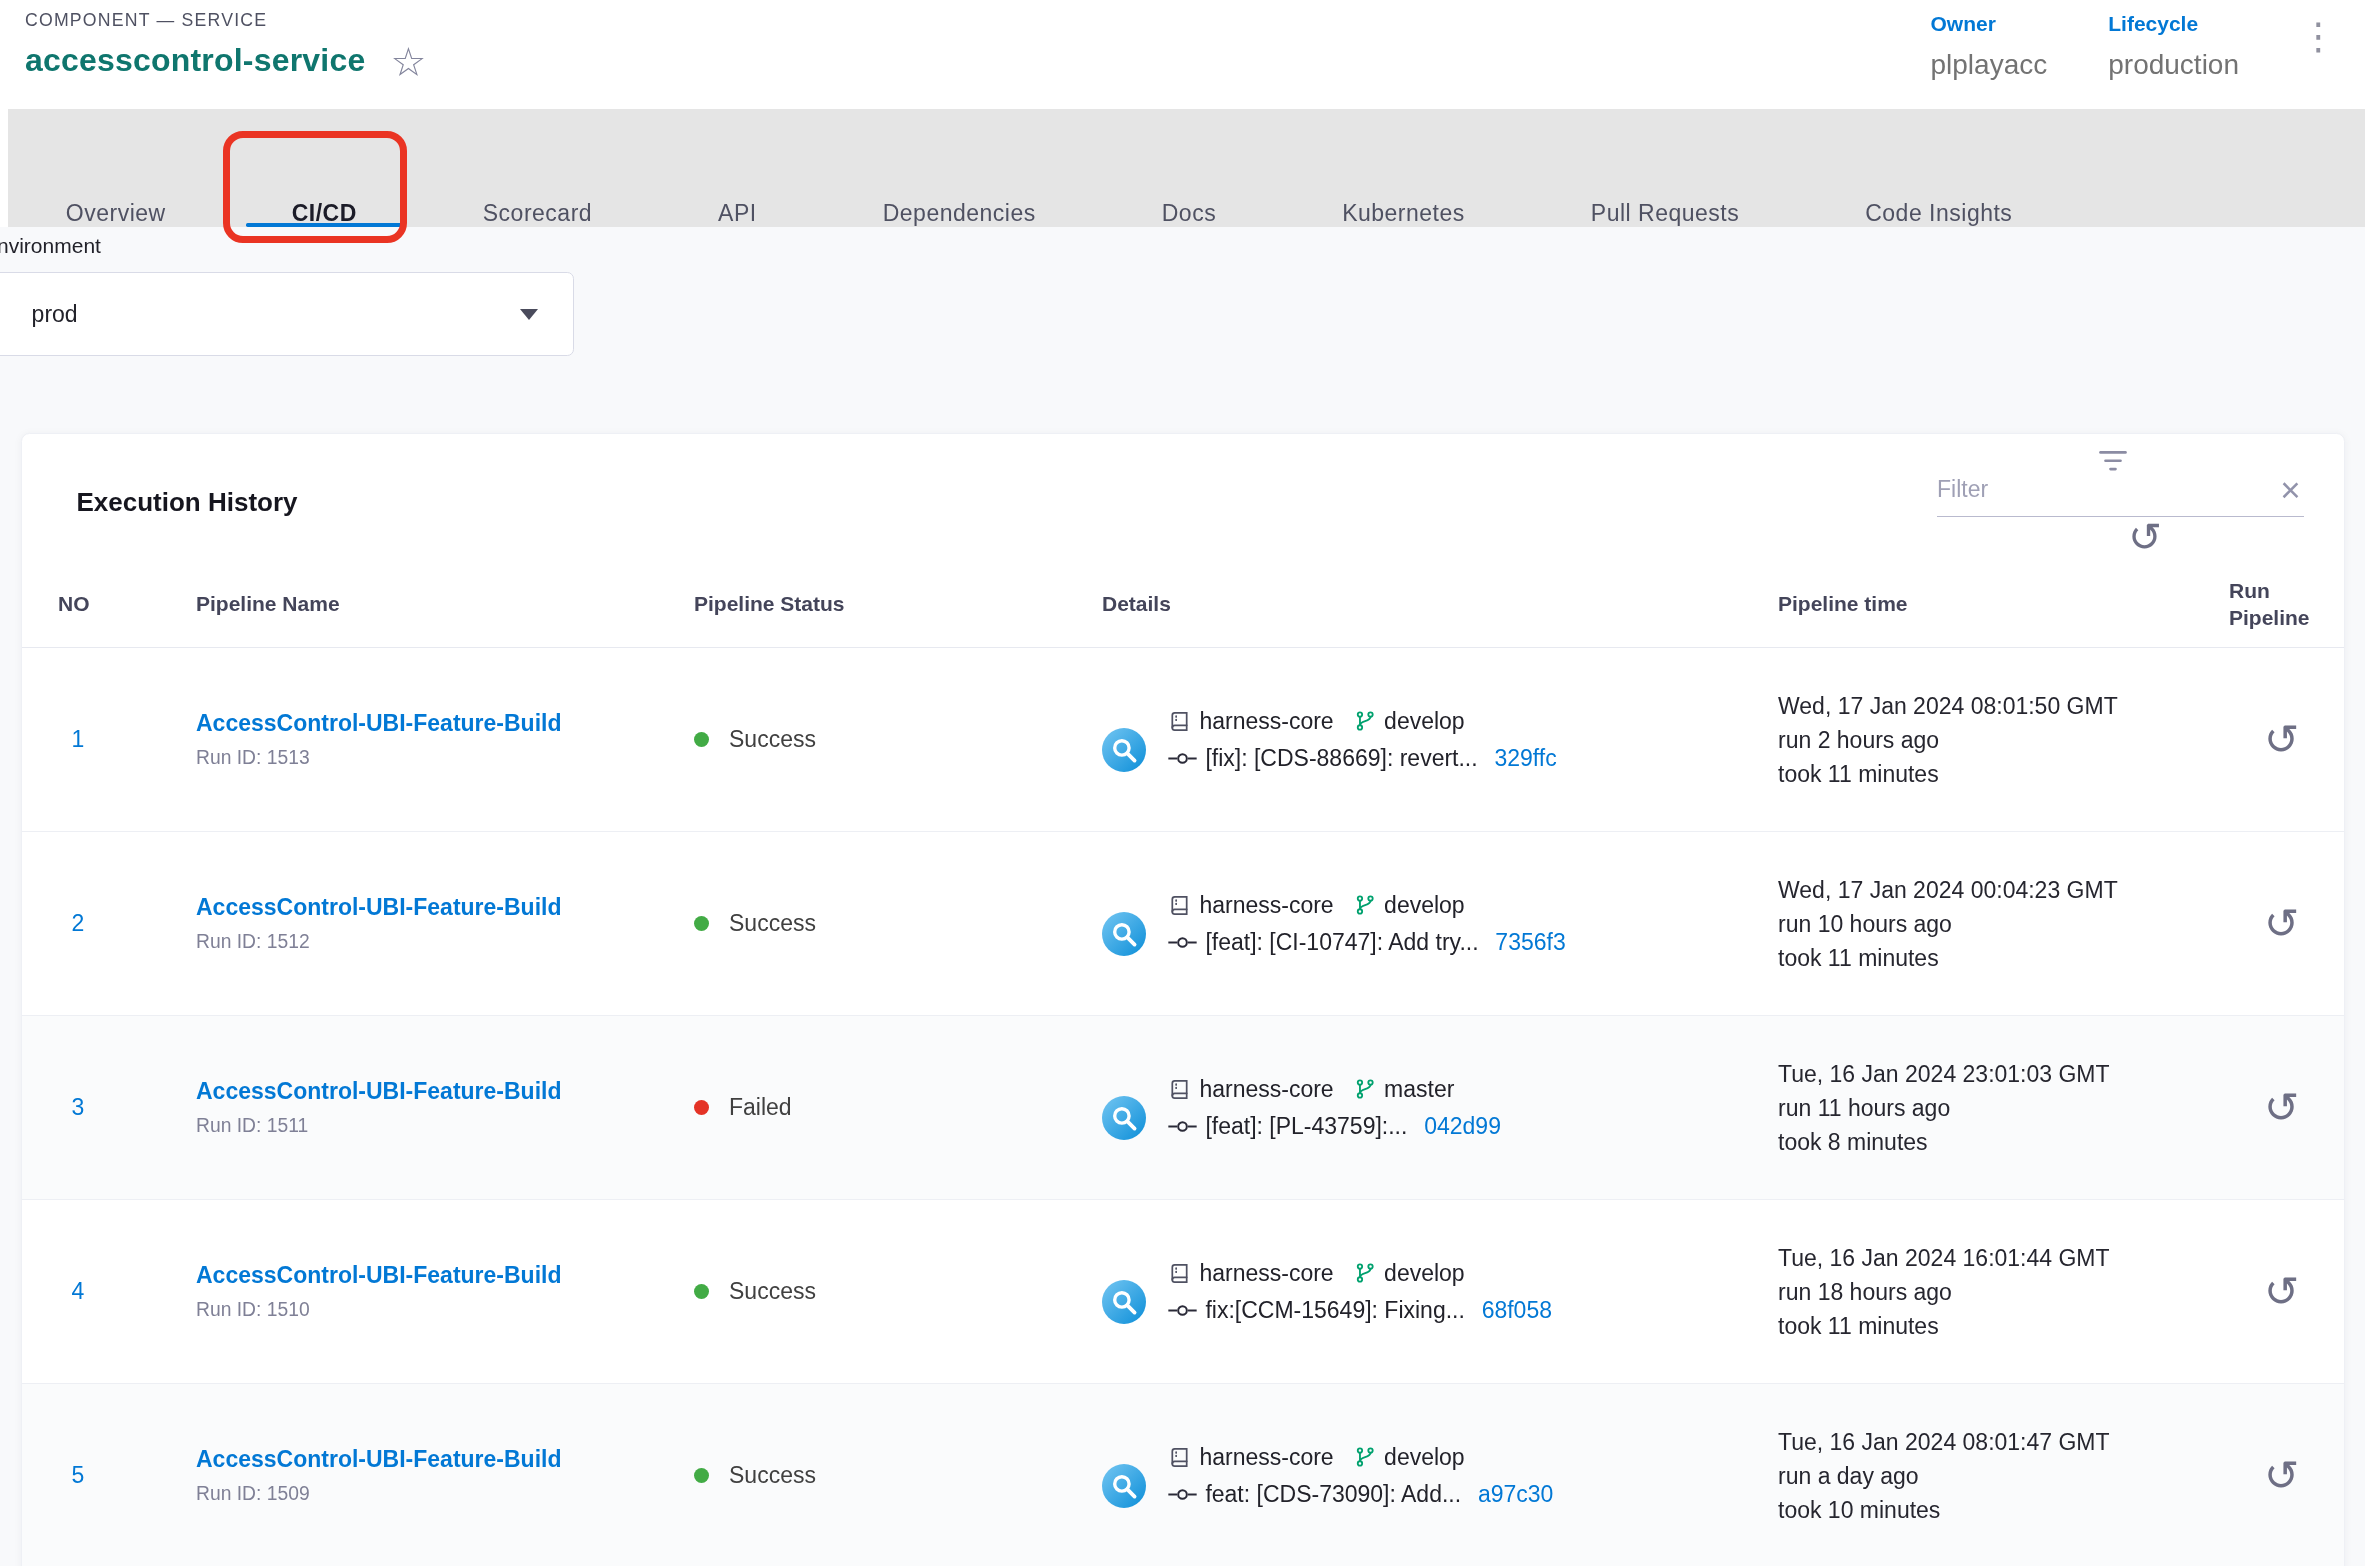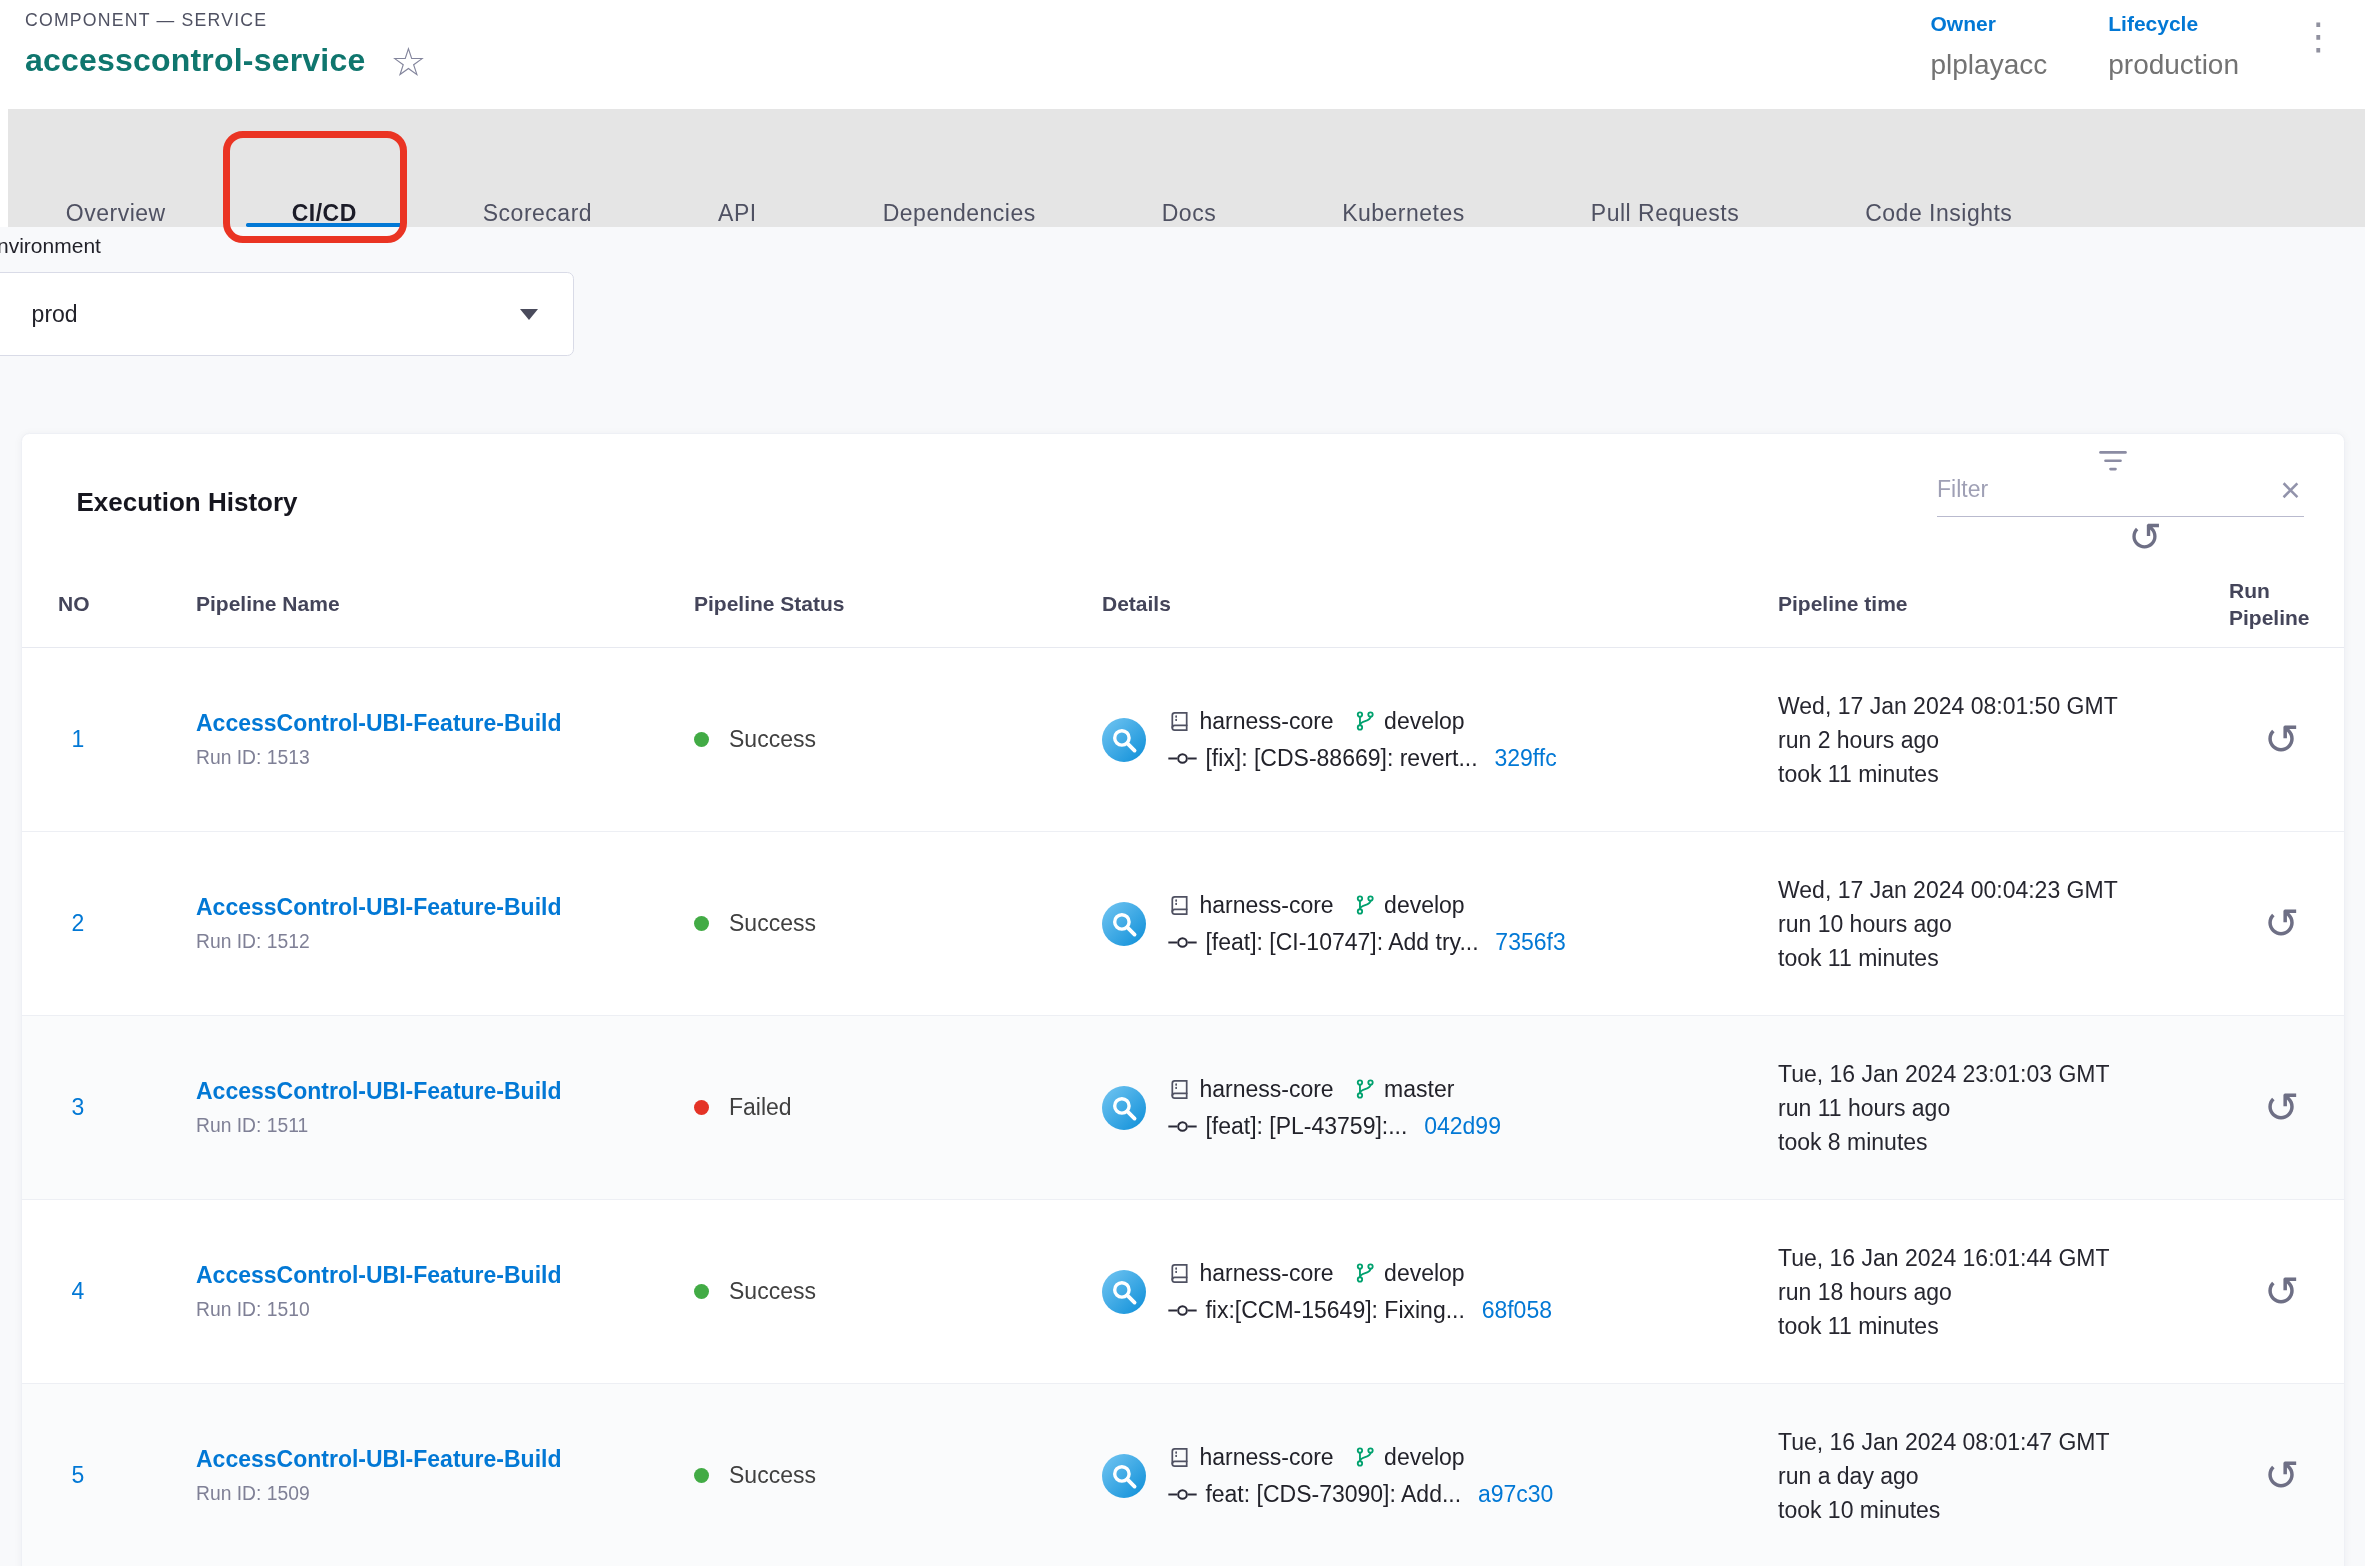--- a/index.html
+++ b/index.html
@@ -60,21 +60,21 @@
                   padding:0 21px 0 36px; align-items:center; }
   .thead { height:88px; border-bottom:0.8px solid #e7e9f0; font-size:21px; font-weight:600; color:#44455a; line-height:27px; }
   .trow { height:184px; border-bottom:0.8px solid #edeff4; background:#fff; }
   .trow.alt { background:#fafbfc; }
 
   .c-no { font-size:23px; color:#0278d5; padding-left:13.5px; }
   .plink { font-size:23px; font-weight:700; color:#0278d5; cursor:pointer; }
   .runid { margin-top:10px; font-size:19.3px; color:#7f8096; }
   .c-status { display:flex; align-items:center; gap:20px; font-size:23px; color:#404040; }
   .dot { width:15px; height:15px; border-radius:50%; flex:0 0 auto; }
-  .c-details { display:flex; align-items:center; gap:22px; }
+  .c-details { display:flex; align-items:flex-end; gap:22px; }
   .pipe-icon { flex:0 0 auto; display:flex; }
   .detail-lines { display:flex; flex-direction:column; gap:10px; }
   .dline { display:flex; align-items:center; gap:8.4px; font-size:23px; color:#22222a; white-space:nowrap; }
   .repo { margin-right:10px; }
   .branch-ic { margin-left:1.7px; }
   .hash { color:#0278d5; margin-left:8.4px; cursor:pointer; }
   .c-time { font-size:23px; color:#26262f; line-height:34px; }
   .c-run { padding-left:35px; }
   .rerun { font-size:42px; color:#6e6f85; line-height:1; cursor:pointer; }
 </style>

